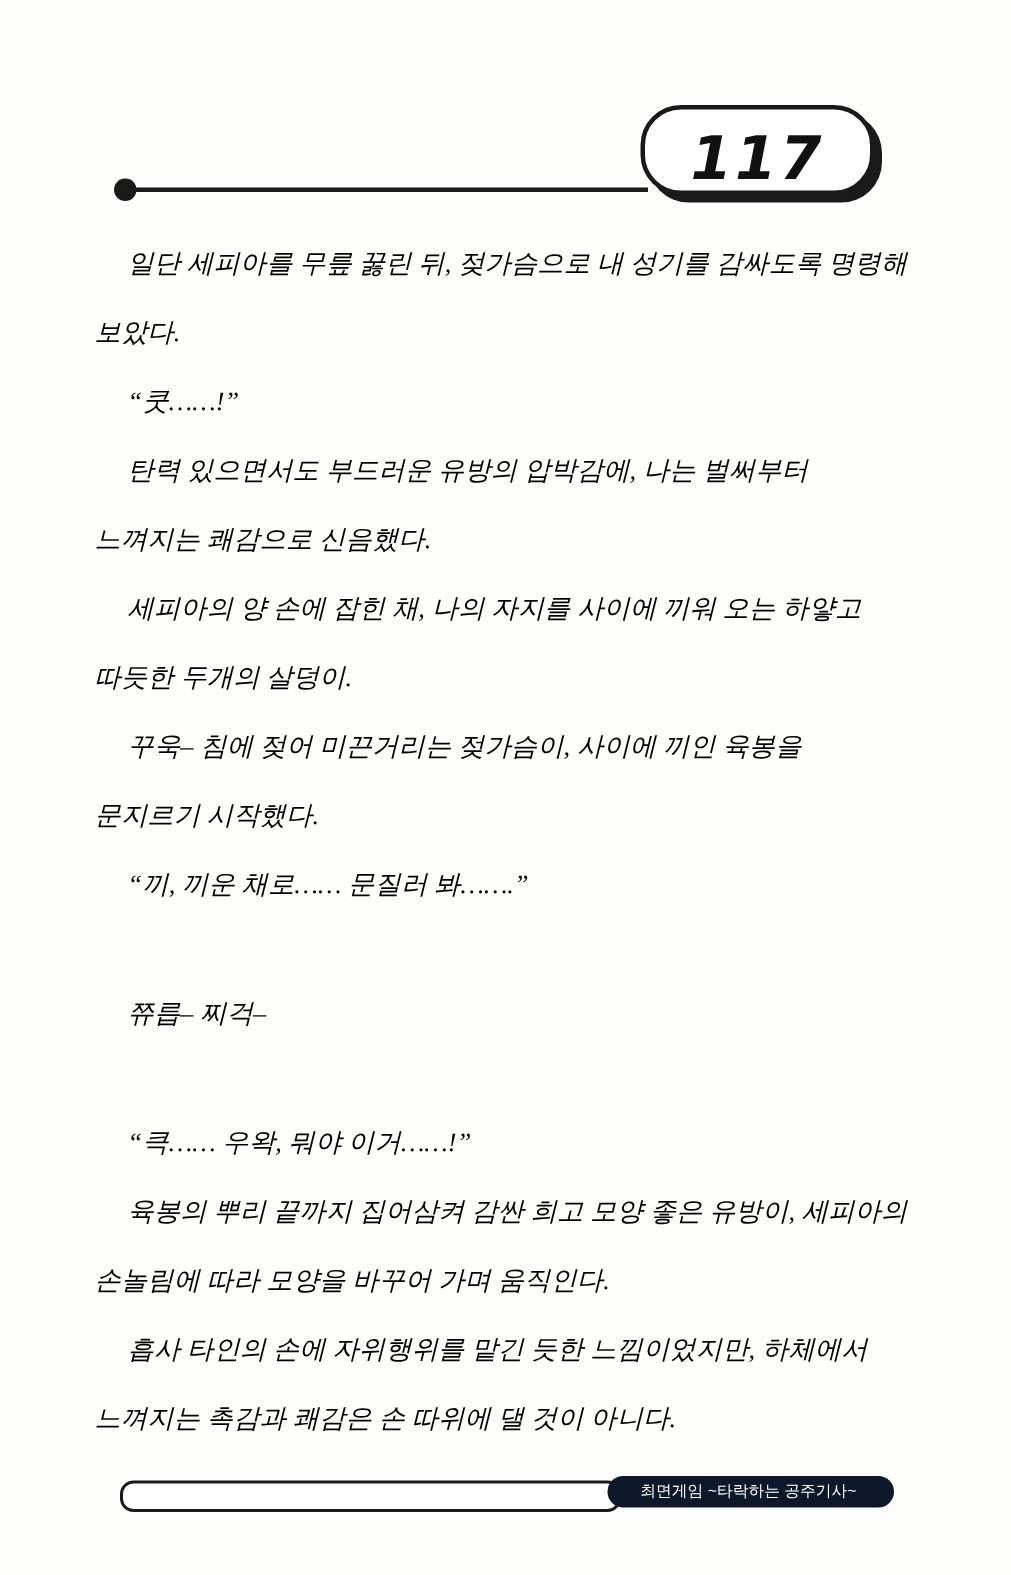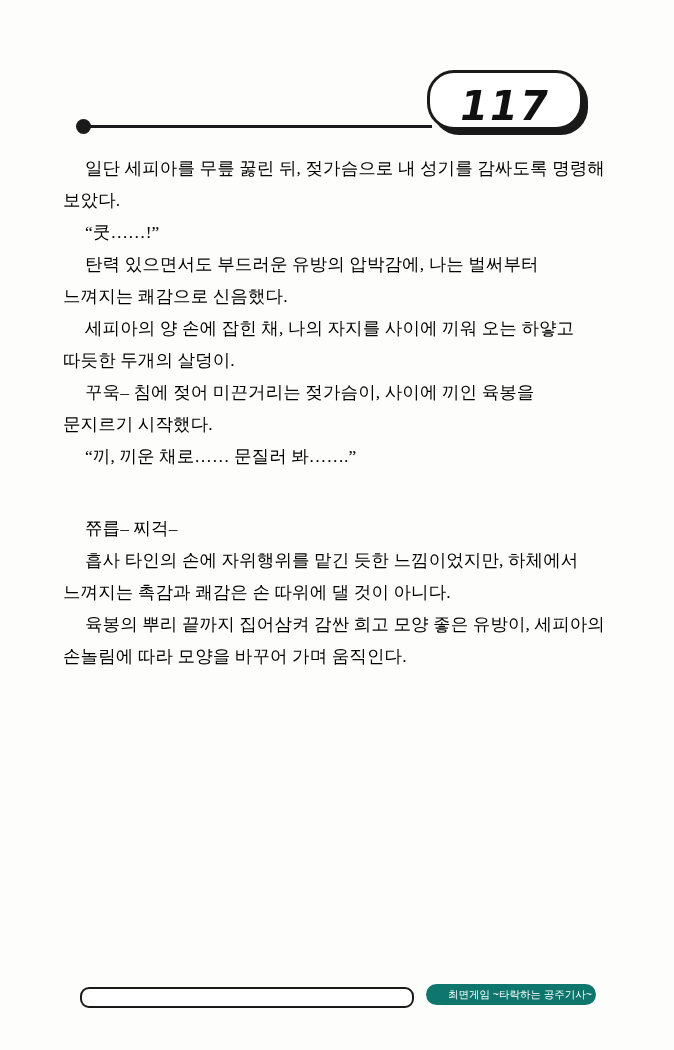--- a/index.html
+++ b/index.html
@@ -75,24 +75,25 @@
   
   .content {
     position: absolute;
     top: 152px;
     left: 63px;
     width: 546px;
   }
   p {
     margin: 0;
     font-size: 17.5px;
-    line-height: 32px;
+    line-height: 46px;
     letter-spacing: 0.1px;
     text-indent: 22px;
     word-break: keep-all;
+    font-style: italic;
   }
   p.gap-large { margin-top: 40px; }
 
   
   .footer {
     position: absolute;
     left: 80px;
     bottom: 44px;
     width: 516px;
     height: 22px;
@@ -105,22 +106,22 @@
     height: 17px;
     border: 2px solid #1a1a1a;
     border-radius: 9px;
     background: #ffffff;
   }
   .footer-tag {
     position: absolute;
     right: 0;
     top: 0;
     height: 21px;
-    padding: 0 4px 0 22px;
-    background: #0f766e;
+    padding: 0 25px 0 22px;
+    background: #0f172a;
     border-radius: 11px;
     color: #ffffff;
     font-family: "Liberation Sans", sans-serif;
     font-size: 10.5px;
     line-height: 21px;
     white-space: nowrap;
   }
 </style>
 </head>
 <body>
@@ -136,22 +137,23 @@
   </div>
 
   <div class="content">
     <p>일단 세피아를 무릎 꿇린 뒤, 젖가슴으로 내 성기를 감싸도록 명령해 보았다.</p>
     <p>“쿳……!”</p>
     <p>탄력 있으면서도 부드러운 유방의 압박감에, 나는 벌써부터 느껴지는 쾌감으로 신음했다.</p>
     <p>세피아의 양 손에 잡힌 채, 나의 자지를 사이에 끼워 오는 하얗고 따듯한 두개의 살덩이.</p>
     <p>꾸욱– 침에 젖어 미끈거리는 젖가슴이, 사이에 끼인 육봉을 문지르기 시작했다.</p>
     <p>“끼, 끼운 채로…… 문질러 봐…….”</p>
     <p class="gap-large">쮸릅– 찌걱–</p>
+    <p class="gap-large">“큭…… 우왁, 뭐야 이거……!”</p>
+    <p>육봉의 뿌리 끝까지 집어삼켜 감싼 희고 모양 좋은 유방이, 세피아의 손놀림에 따라 모양을 바꾸어 가며 움직인다.</p>
     <p>흡사 타인의 손에 자위행위를 맡긴 듯한 느낌이었지만, 하체에서 느껴지는 촉감과 쾌감은 손 따위에 댈 것이 아니다.</p>
-    <p>육봉의 뿌리 끝까지 집어삼켜 감싼 희고 모양 좋은 유방이, 세피아의 손놀림에 따라 모양을 바꾸어 가며 움직인다.</p>
   </div>
 
   <div class="footer">
     <div class="footer-bar"></div>
     <div class="footer-tag">최면게임 ~타락하는 공주기사~</div>
   </div>
 
 </div>
 
 </body></html>

